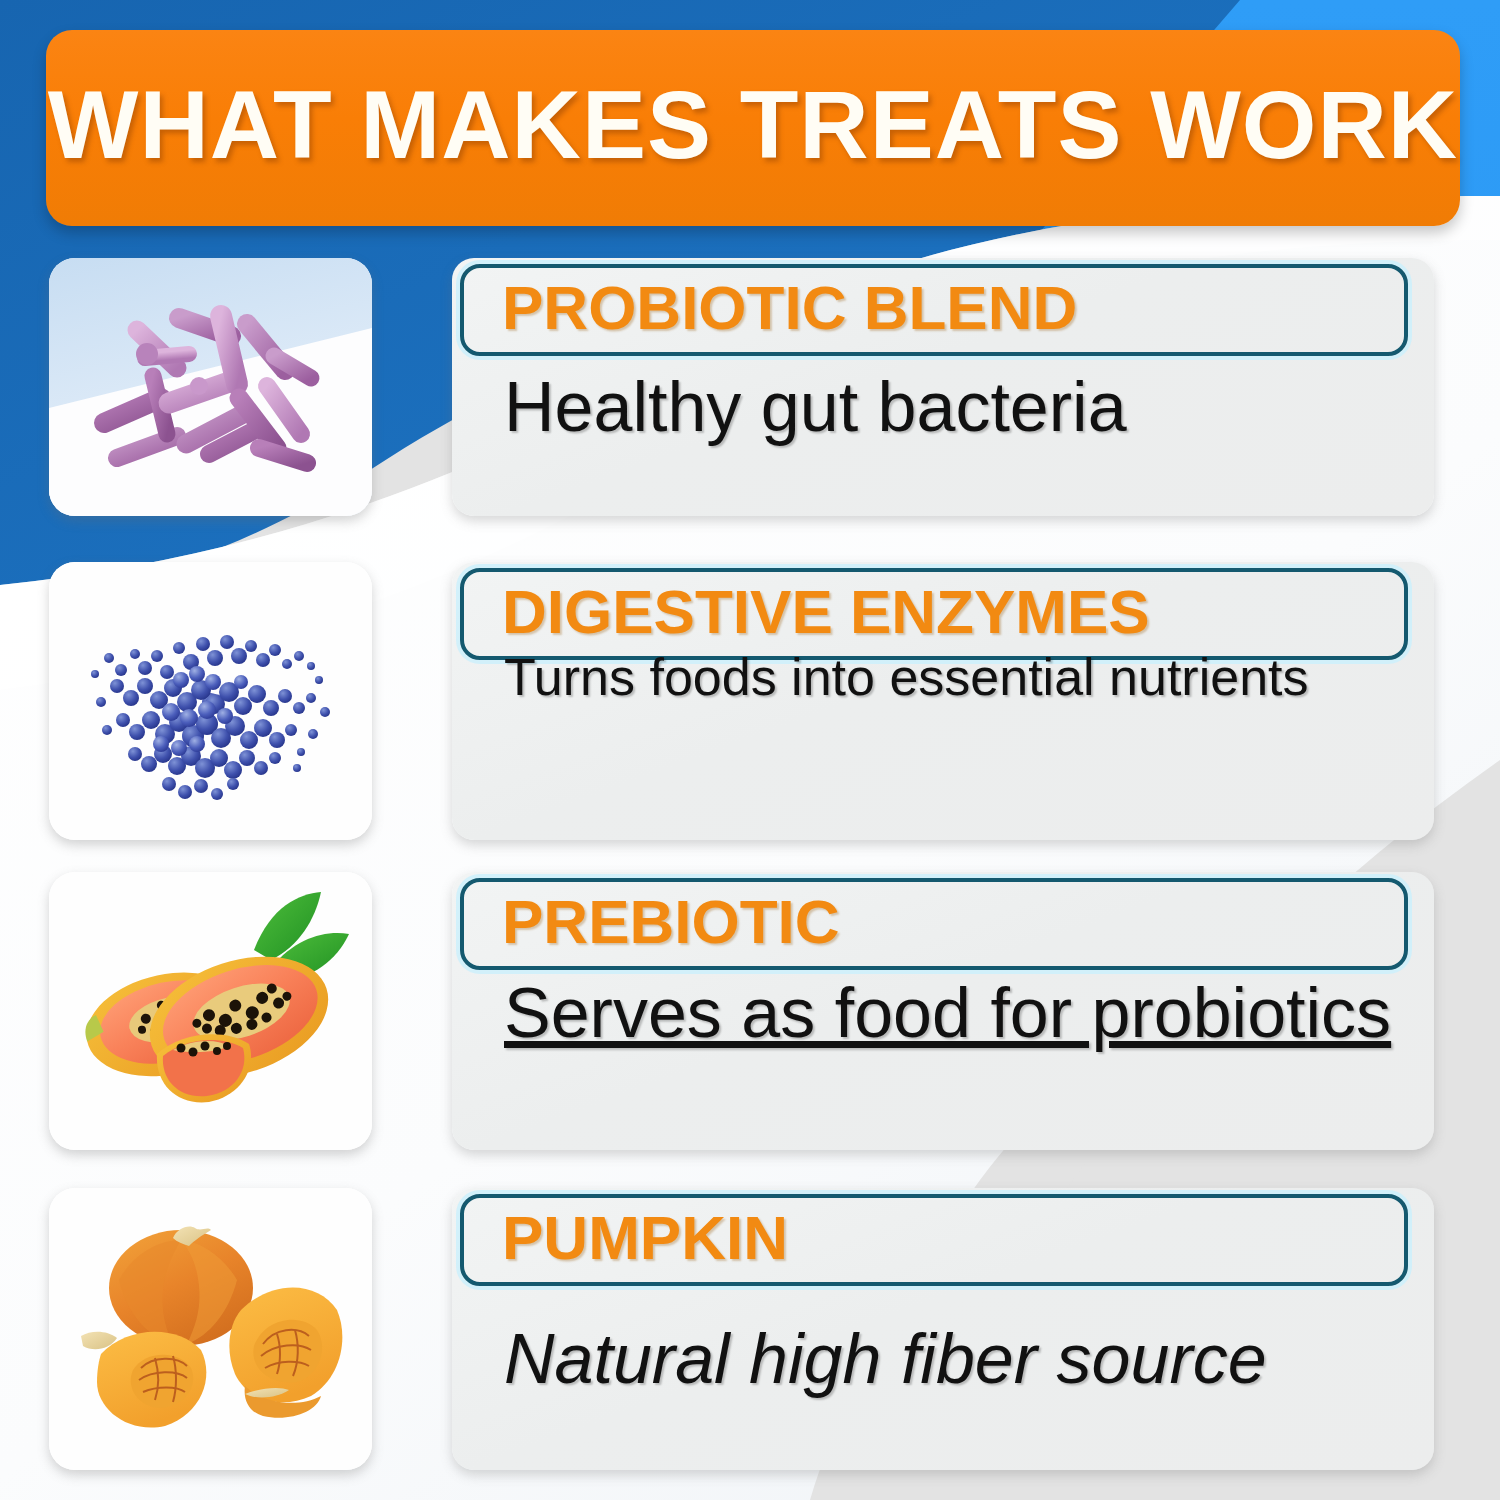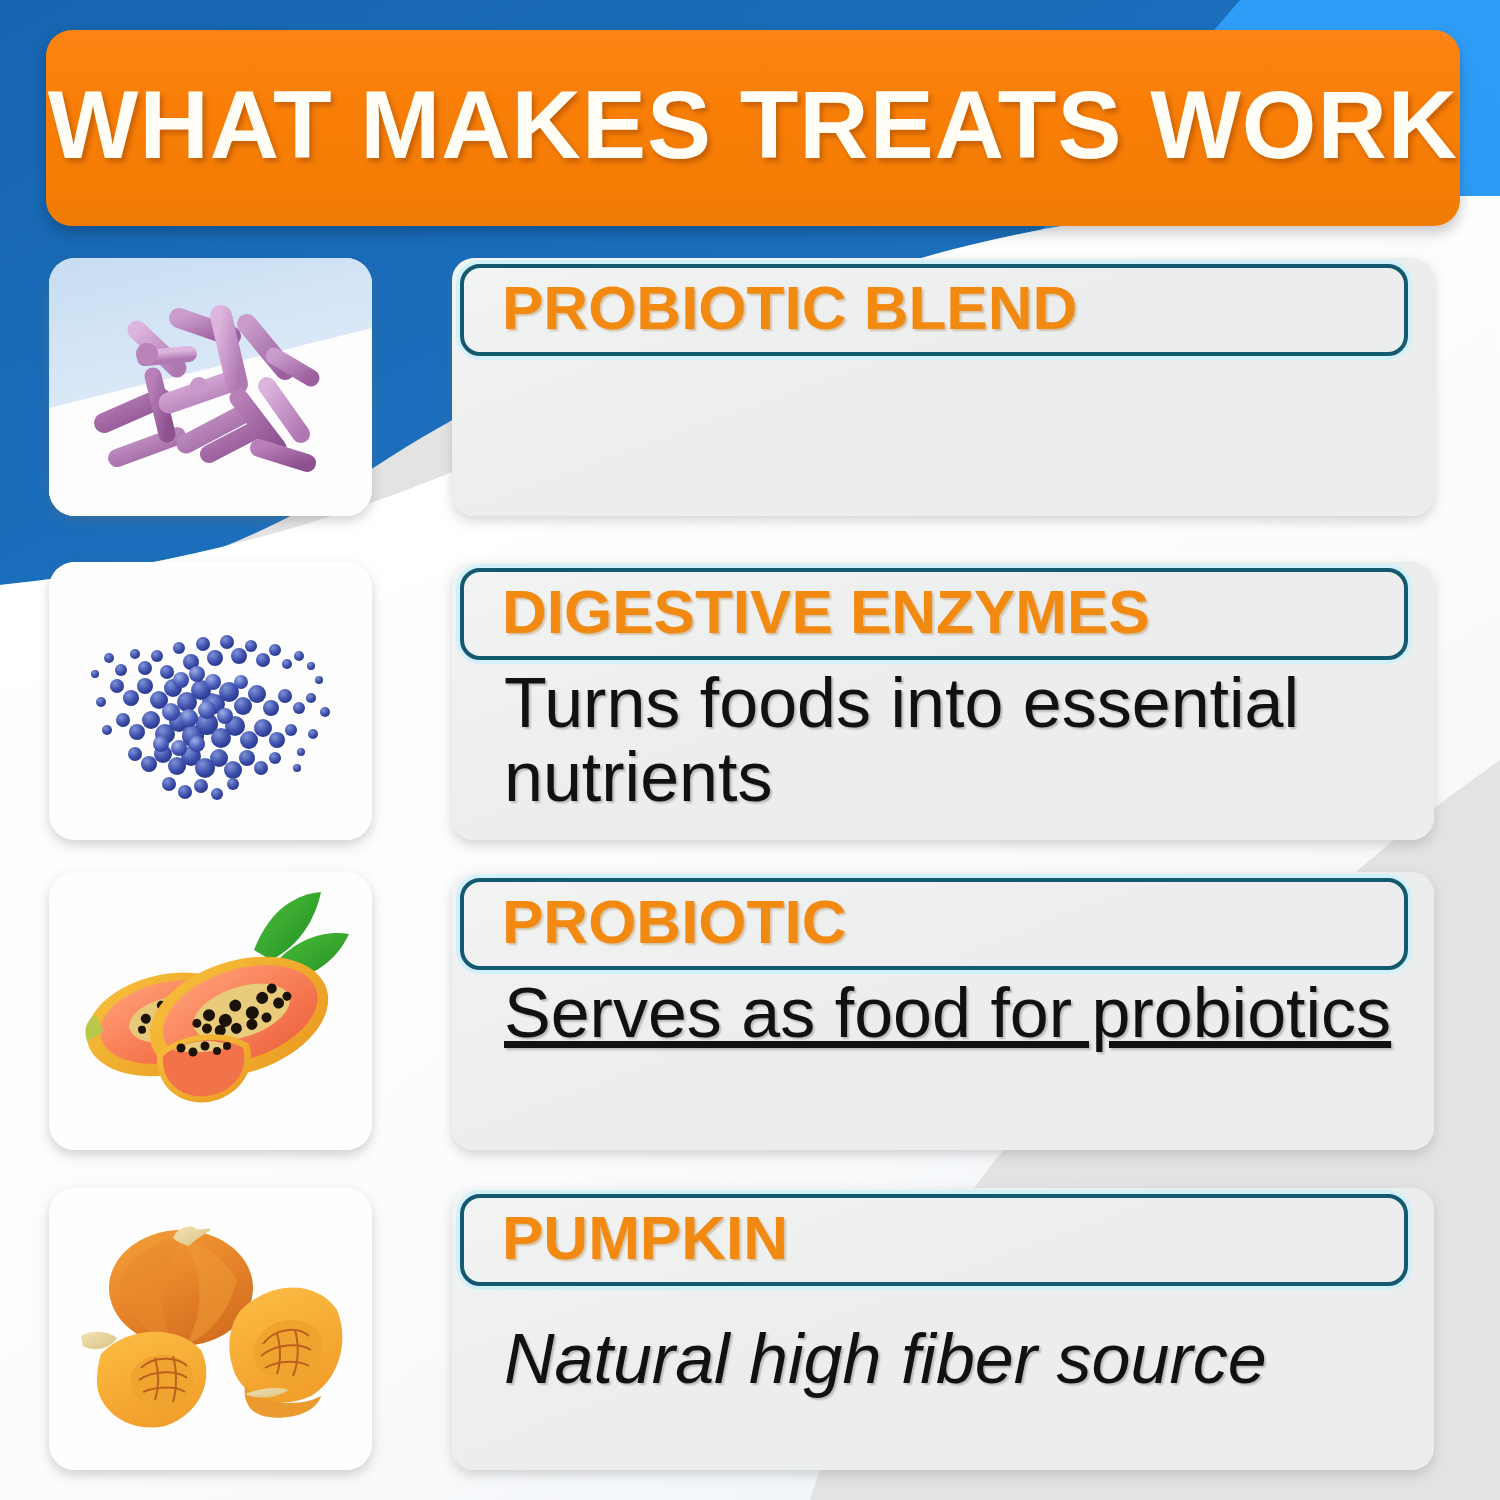--- a/index.html
+++ b/index.html
@@ -124,21 +124,21 @@
     right: 26px;
     top: 108px;
     font-family: "Liberation Sans Narrow", "Liberation Sans", sans-serif;
     font-weight: normal;
     font-size: 66px;
     line-height: 1.06;
     color: #111111;
     text-shadow: 2px 2px 2px rgba(0,0,0,0.22);
   }
   .row-1 .desc-text { top: 112px; font-size: 70px; }
-  .row-2 .desc-text { top: 104px; font-size: 70px; }
+  .row-2 .desc-text { top: 88px; font-size: 52px; }
   .row-3 .desc-text { top: 104px; font-size: 70px; text-decoration: underline; }
   .row-4 .desc-text { top: 134px; font-size: 70px; font-style: italic; }
 </style>
 </head>
 <body>
 
 <div id="page">
 
   <svg class="bg-layer" viewBox="0 0 1500 1500" preserveAspectRatio="none">
     <defs>
@@ -224,20 +224,21 @@
         </g>
         <circle cx="98" cy="96" r="11" fill="#b883bb"></circle>
         <circle cx="150" cy="128" r="9" fill="#c998cb"></circle>
       </svg>
     </div>
 
     <div class="content-card">
       <div class="title-box">
         <span class="title-text">PROBIOTIC BLEND</span>
       </div>
+      <div class="desc-text">Healthy gut bacteria</div>
     </div>
   </div>
 
   <div class="row row-2">
 
     <div class="thumb-card">
       <svg class="thumb-inner" viewBox="0 0 323 278" preserveAspectRatio="xMidYMid slice">
         <defs>
           <radialGradient id="beadG" cx="0.35" cy="0.3" r="0.75">
             <stop offset="0%" stop-color="#7e92d6"></stop>
@@ -426,21 +427,21 @@
               <circle cx="156" cy="174" r="4.5"></circle>
             <circle cx="168" cy="179" r="4"></circle>
               <circle cx="178" cy="174" r="4"></circle>
           </g>
         </g>
       </svg>
     </div>
 
     <div class="content-card">
       <div class="title-box">
-        <span class="title-text">PROBIOTIC</span>
+        <span class="title-text">PREBIOTIC</span>
       </div>
       <div class="desc-text">Serves as food for probiotics</div>
     </div>
   </div>
 
   <div class="row row-4">
 
     <div class="thumb-card">
       <svg class="thumb-inner" viewBox="0 0 323 282" preserveAspectRatio="xMidYMid slice">
         <defs>

